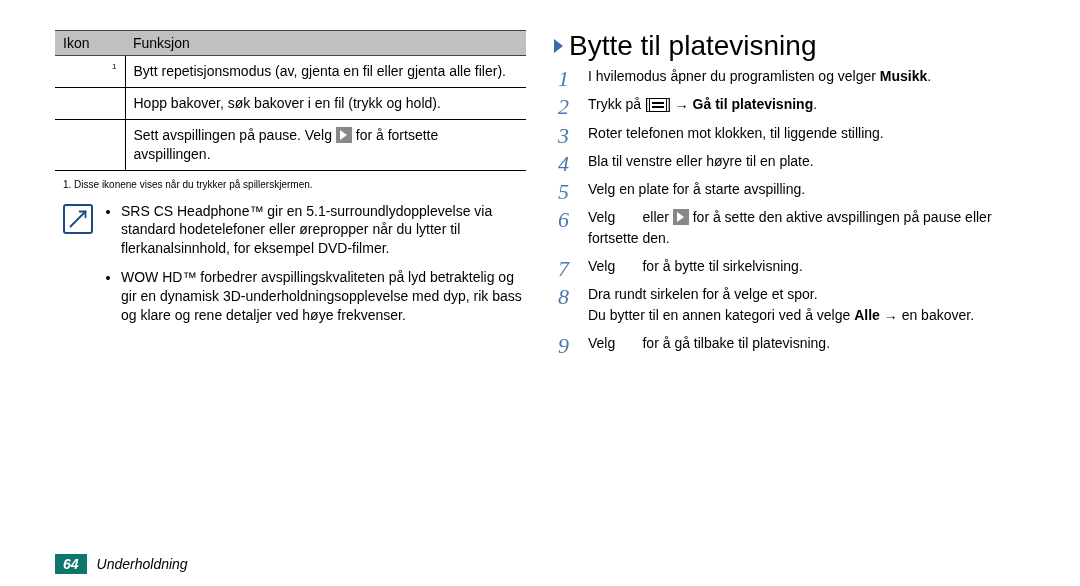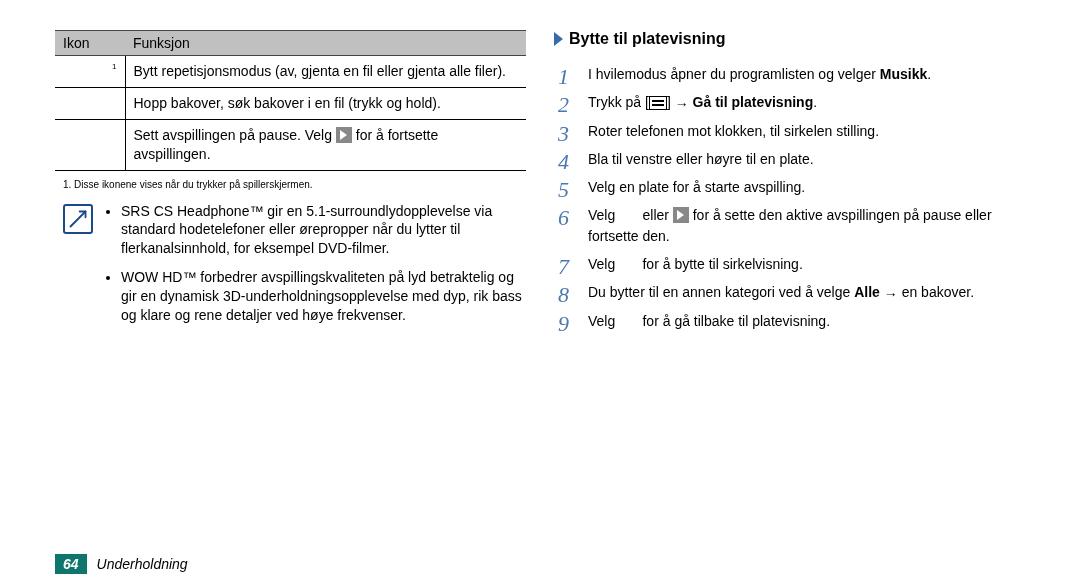--- a/index.html
+++ b/index.html
@@ -63,23 +63,23 @@
     align-items: center;
     justify-content: center;
     color: #1a4a8a;
     flex-shrink: 0;
     margin-top:2px;
   }
   .noteicon svg { width: 20px; height: 20px; }
   .notebody ul { list-style: disc; padding-left: 18px; }
   .notebody li { margin-bottom: 10px; line-height: 1.35; }
   .heading {
-    font-size: 16px;
-    font-weight: bold;
-    margin-bottom: 16px;
+    font-size: 28px;
+    font-weight: normal;
+    margin-bottom: 4px;
     display: flex;
     align-items: center;
     gap: 6px;
   }
   .chev {
     display:inline-block;
     width:0;height:0;
     border-top:7px solid transparent;
     border-bottom:7px solid transparent;
     border-left:9px solid #3a6aa8;
@@ -209,30 +209,31 @@
       <span>Bytte til platevisning</span>
     </div>
 
     <ol class="steps">
       <li>
         <span>I hvilemodus åpner du programlisten og velger </span><b>Musikk</b><span>.</span>
       </li>
       <li>
         <span>Trykk på [</span><span class="menuicon"></span><span>] → </span><b>Gå til platevisning</b><span>.</span>
       </li>
-      <li>Roter telefonen mot klokken, til sirkelen stilling.</li>
+      <li>Roter telefonen mot klokken, til liggende stilling.</li>
       <li>Bla til venstre eller høyre til en plate.</li>
       <li>Velg en plate for å starte avspilling.</li>
       <li>
         <span>Velg </span>&nbsp;&nbsp;&nbsp;&nbsp;&nbsp;<span> eller </span><span class="playicon"></span><span> for å sette den aktive avspillingen på pause eller fortsette den.</span>
       </li>
       <li>
         <span>Velg </span>&nbsp;&nbsp;&nbsp;&nbsp;&nbsp;<span> for å bytte til sirkelvisning.</span>
       </li>
       <li>
+        <div>Dra rundt sirkelen for å velge et spor.</div>
         <div>
           <span>Du bytter til en annen kategori ved å velge </span><b>Alle</b><span> → en bakover.</span>
         </div>
       </li>
       <li>
         <span>Velg </span>&nbsp;&nbsp;&nbsp;&nbsp;&nbsp;<span> for å gå tilbake til platevisning.</span>
       </li>
     </ol>
   </div>
 </div>

